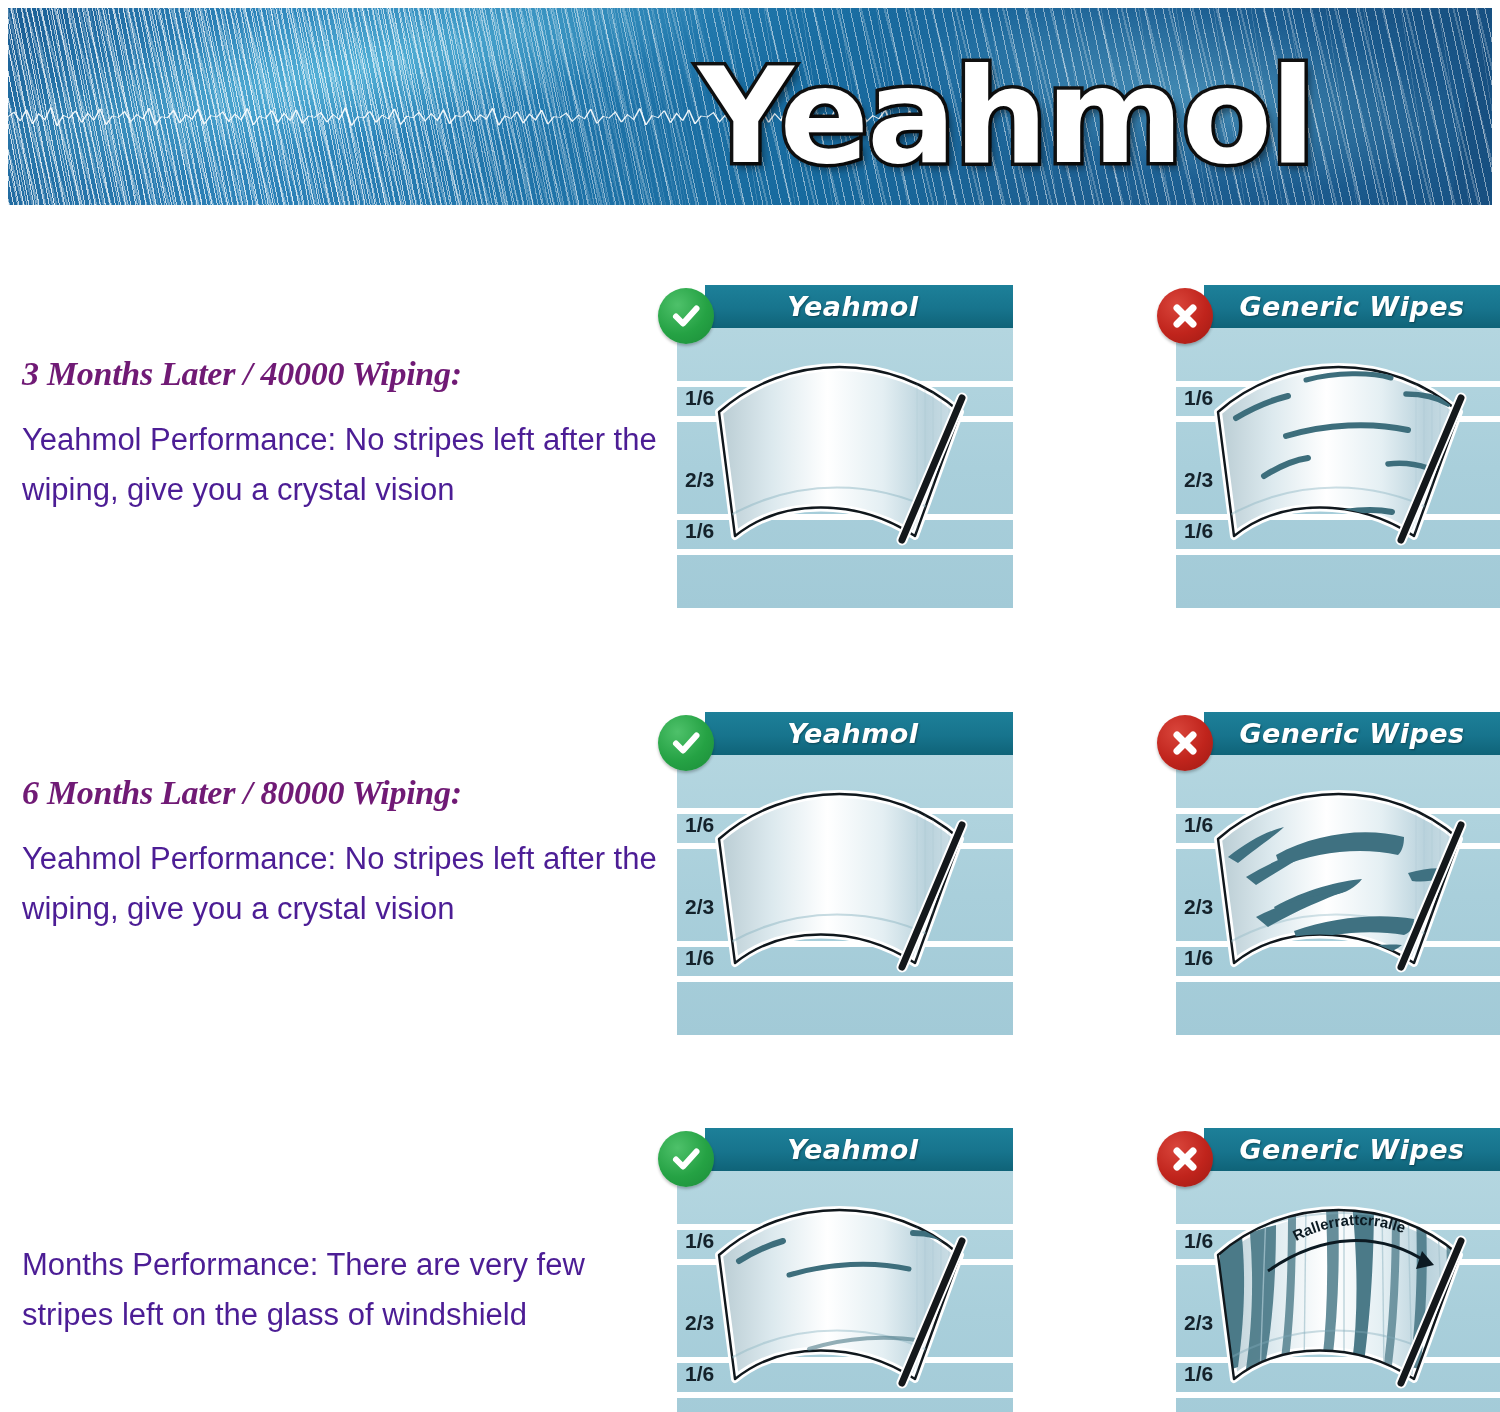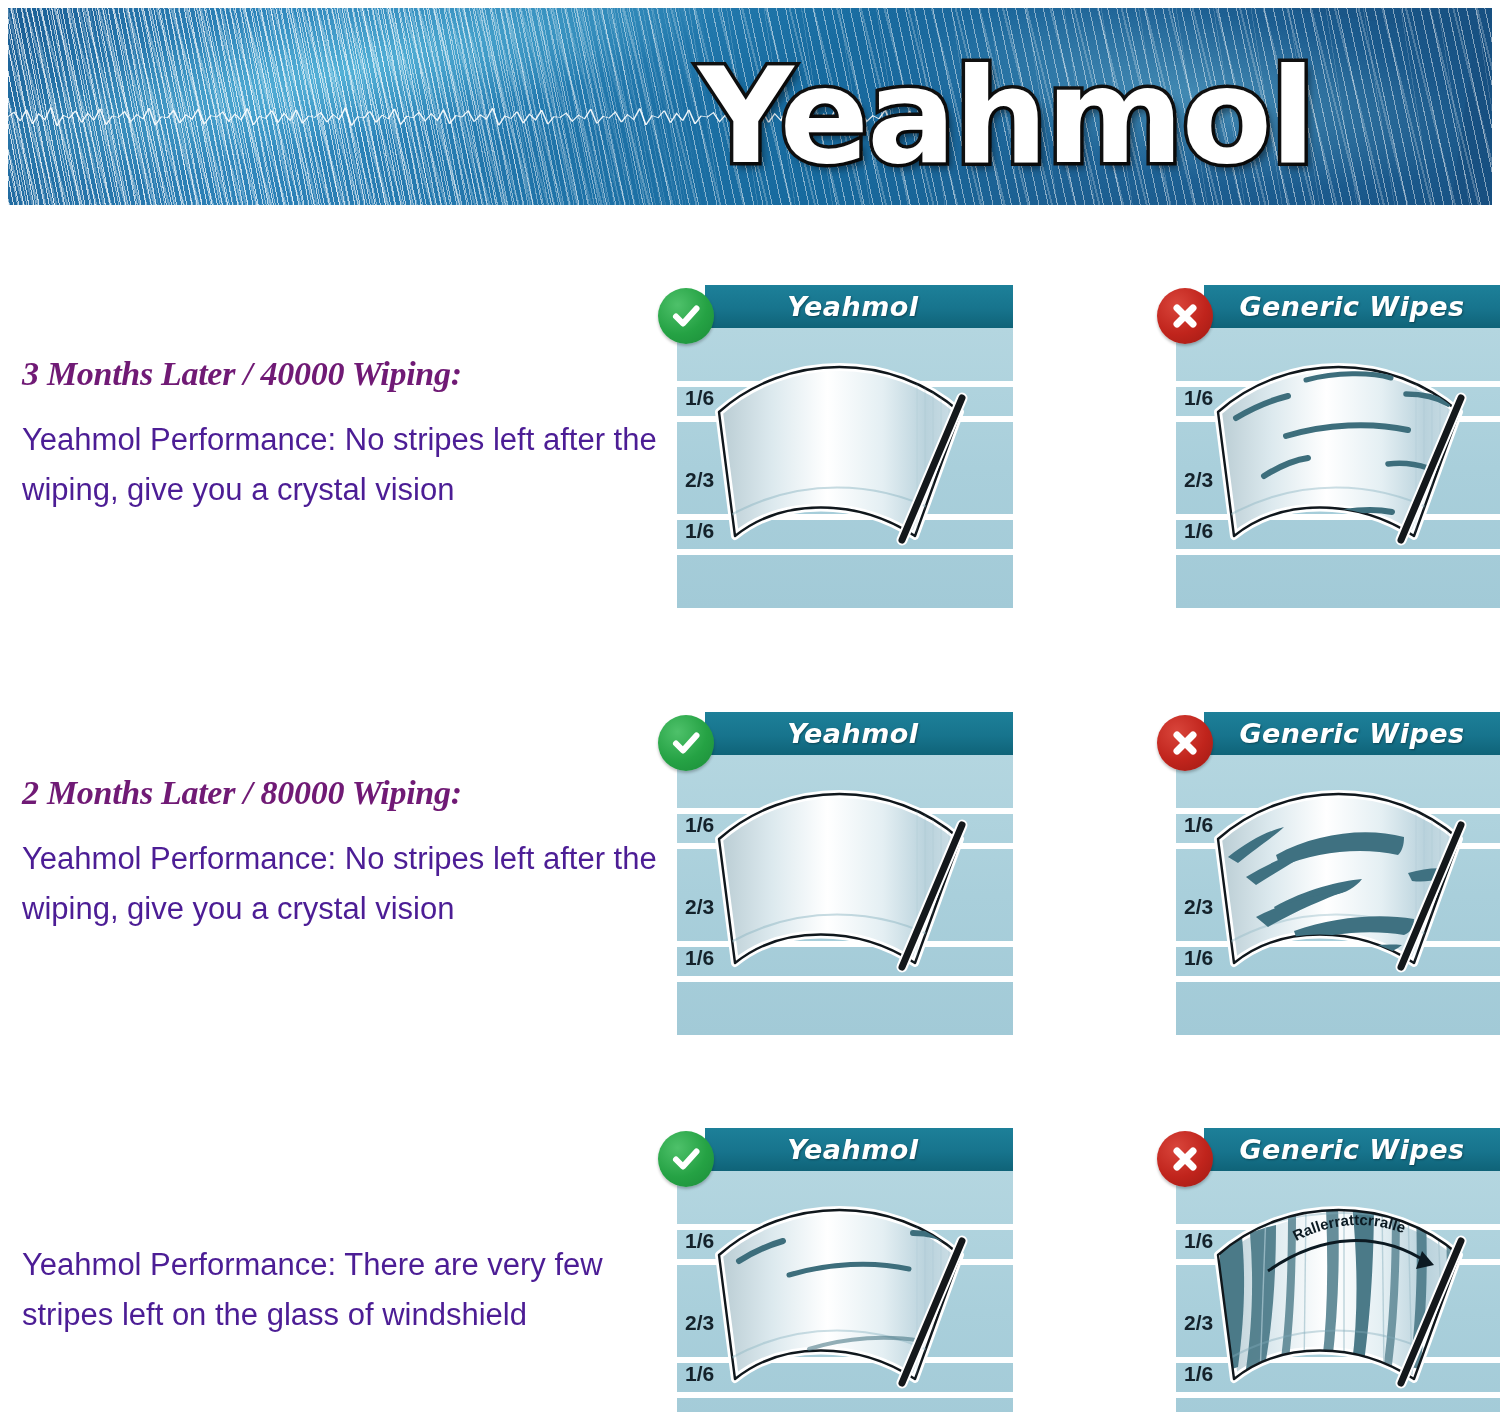--- a/index.html
+++ b/index.html
@@ -340,21 +340,21 @@
           <path d="M285,70 L225,212" stroke="#14181b" stroke-width="7" stroke-linecap="round"></path>
         </g>
       </svg>
     </div>
   </div>
 </div>
 
 <div class="row row-2">
 
   <div class="textblock" style="top:62px">
-    <div class="heading">2 Months Later / 80000 Wiping:</div>
+    <div class="heading">6 Months Later / 80000 Wiping:</div>
     <div class="body-text">Yeahmol Performance: No stripes left after the wiping, give you a crystal vision</div>
   </div>
 
   <div class="panel panel-left">
     <div class="panel-head">
       <span class="panel-head-title">Yeahmol</span>
     </div>
     <div class="badge badge-ok">
       <svg width="36" height="36" viewBox="0 0 36 36">
           <path d="M8 18.5 L15 25.5 L28.5 10.5" fill="none" stroke="#fff" stroke-width="6" stroke-linecap="round" stroke-linejoin="round"></path>
@@ -464,21 +464,21 @@
           <path d="M285,70 L225,212" stroke="#14181b" stroke-width="7" stroke-linecap="round"></path>
         </g>
       </svg>
     </div>
   </div>
 </div>
 
 <div class="row row-3">
 
   <div class="textblock" style="top:90px">
-    <div class="body-text">Yeahmol Performance: There are very few stripes left on the glass of windshield</div>
+    <div class="body-text">Months Performance: There are very few stripes left on the glass of windshield</div>
   </div>
 
   <div class="panel panel-left">
     <div class="panel-head">
       <span class="panel-head-title">Yeahmol</span>
     </div>
     <div class="badge badge-ok">
       <svg width="36" height="36" viewBox="0 0 36 36">
           <path d="M8 18.5 L15 25.5 L28.5 10.5" fill="none" stroke="#fff" stroke-width="6" stroke-linecap="round" stroke-linejoin="round"></path>
         </svg>

